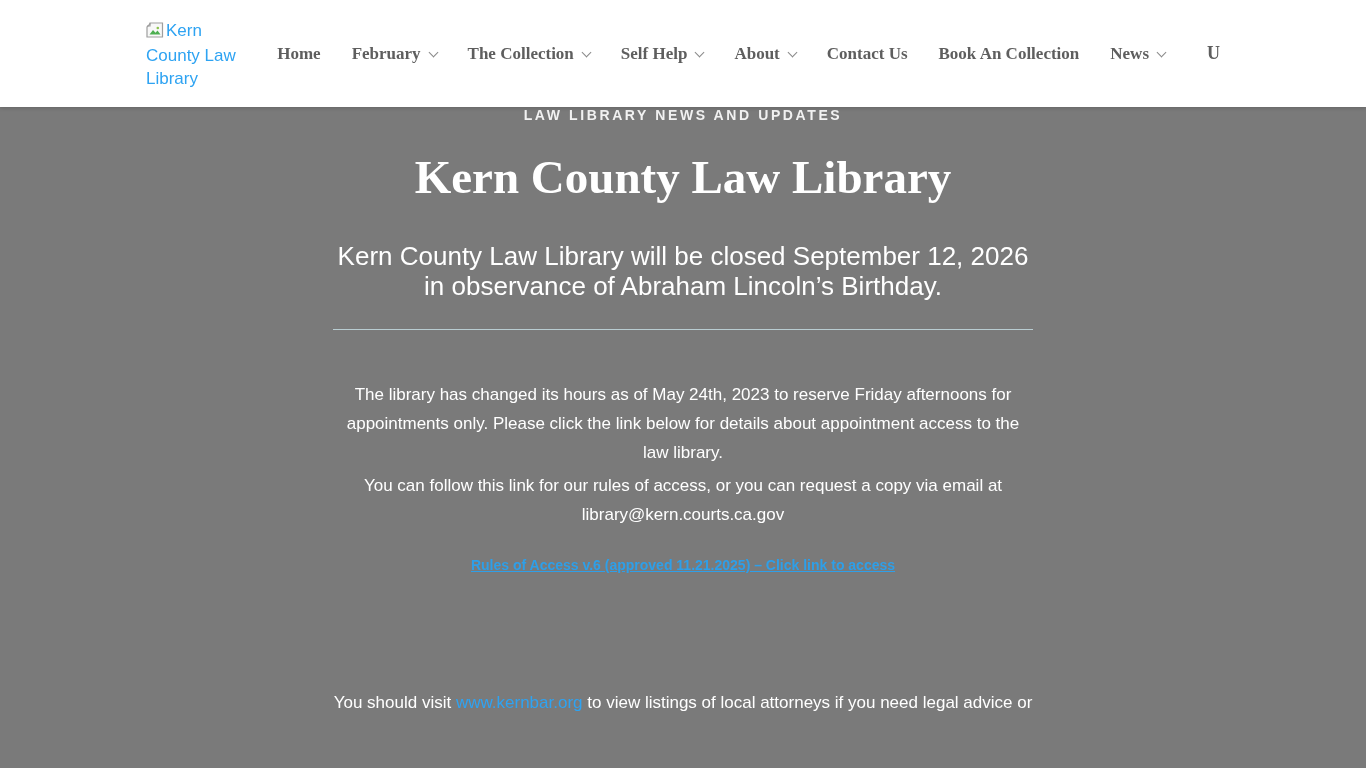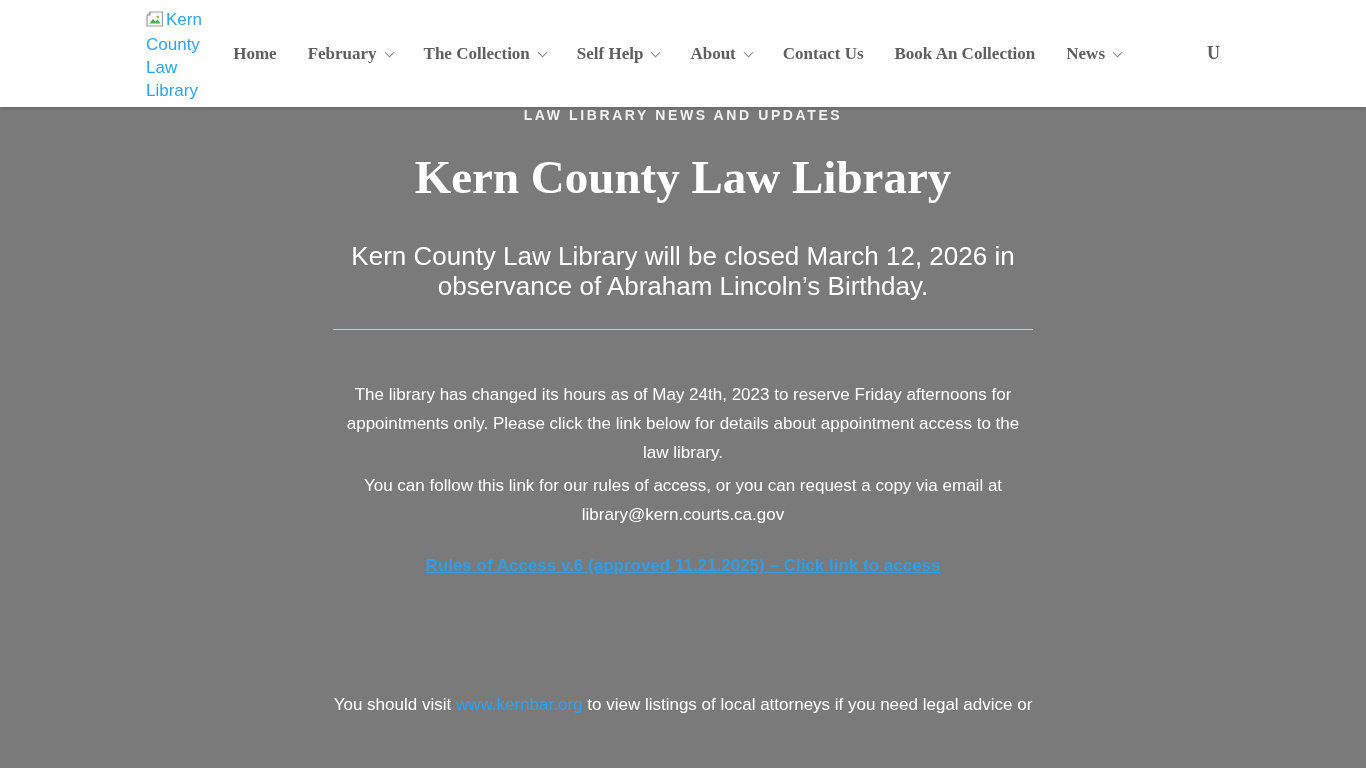--- a/index.html
+++ b/index.html
@@ -33,21 +33,21 @@
     color: #2ea3f2;
     text-decoration: none;
     cursor: pointer;
     padding-top: 2px;
   }
   .broken-img {
     display: inline-block;
     vertical-align: -2px;
     margin-right: 2px;
   }
-  .main-nav { display: flex; align-items: center; gap: 44px; }
+  .main-nav { display: flex; align-items: center; }
   .nav-list {
     display: flex;
     list-style: none;
     align-items: center;
   }
   .nav-item {
     font-family: "Liberation Serif", serif;
     font-weight: bold;
     font-size: 17px;
     color: #5e5e5e;
@@ -111,21 +111,21 @@
   }
   .body-text {
     font-size: 17px;
     line-height: 29px;
     color: #ffffff;
   }
   .p1 { margin-top: 50px; }
   .p2 { margin-top: 4px; }
   .access-line { margin-top: 27px; }
   .access-link {
-    font-size: 17px;
+    font-size: 14px;
     font-weight: bold;
     color: #2e9fe8;
     text-decoration: underline;
     cursor: pointer;
   }
   .bottom-line {
     margin-top: 118px;
     font-size: 17px;
     line-height: 22px;
     color: #ffffff;
@@ -162,21 +162,21 @@
       </ul>
       <span class="search-glyph">U</span>
     </nav>
   </div>
 </header>
 
 <main>
   <div class="hero">
     <div class="eyebrow">LAW LIBRARY NEWS AND UPDATES</div>
     <h1 class="hero-title">Kern County Law Library</h1>
-    <h2 class="closure-notice">Kern County Law Library will be closed March 12, 2026 in observance of Abraham Lincoln’s Birthday.</h2>
+    <h2 class="closure-notice">Kern County Law Library will be closed September 12, 2026 in observance of Abraham Lincoln’s Birthday.</h2>
     <hr class="divider">
     <p class="body-text p1">The library has changed its hours as of May 24th, 2023 to reserve Friday afternoons for appointments only.  Please click the link below for details about appointment access to the law library.</p>
     <p class="body-text p2">
       <span>You can follow this link for our rules of access, or you can request a copy via email at</span><br>
       <span>library@kern.courts.ca.gov</span>
     </p>
     <p class="access-line">
       <a class="access-link">Rules of Access v.6 (approved 11.21.2025) – Click link to access</a>
     </p>
     <p class="bottom-line">

